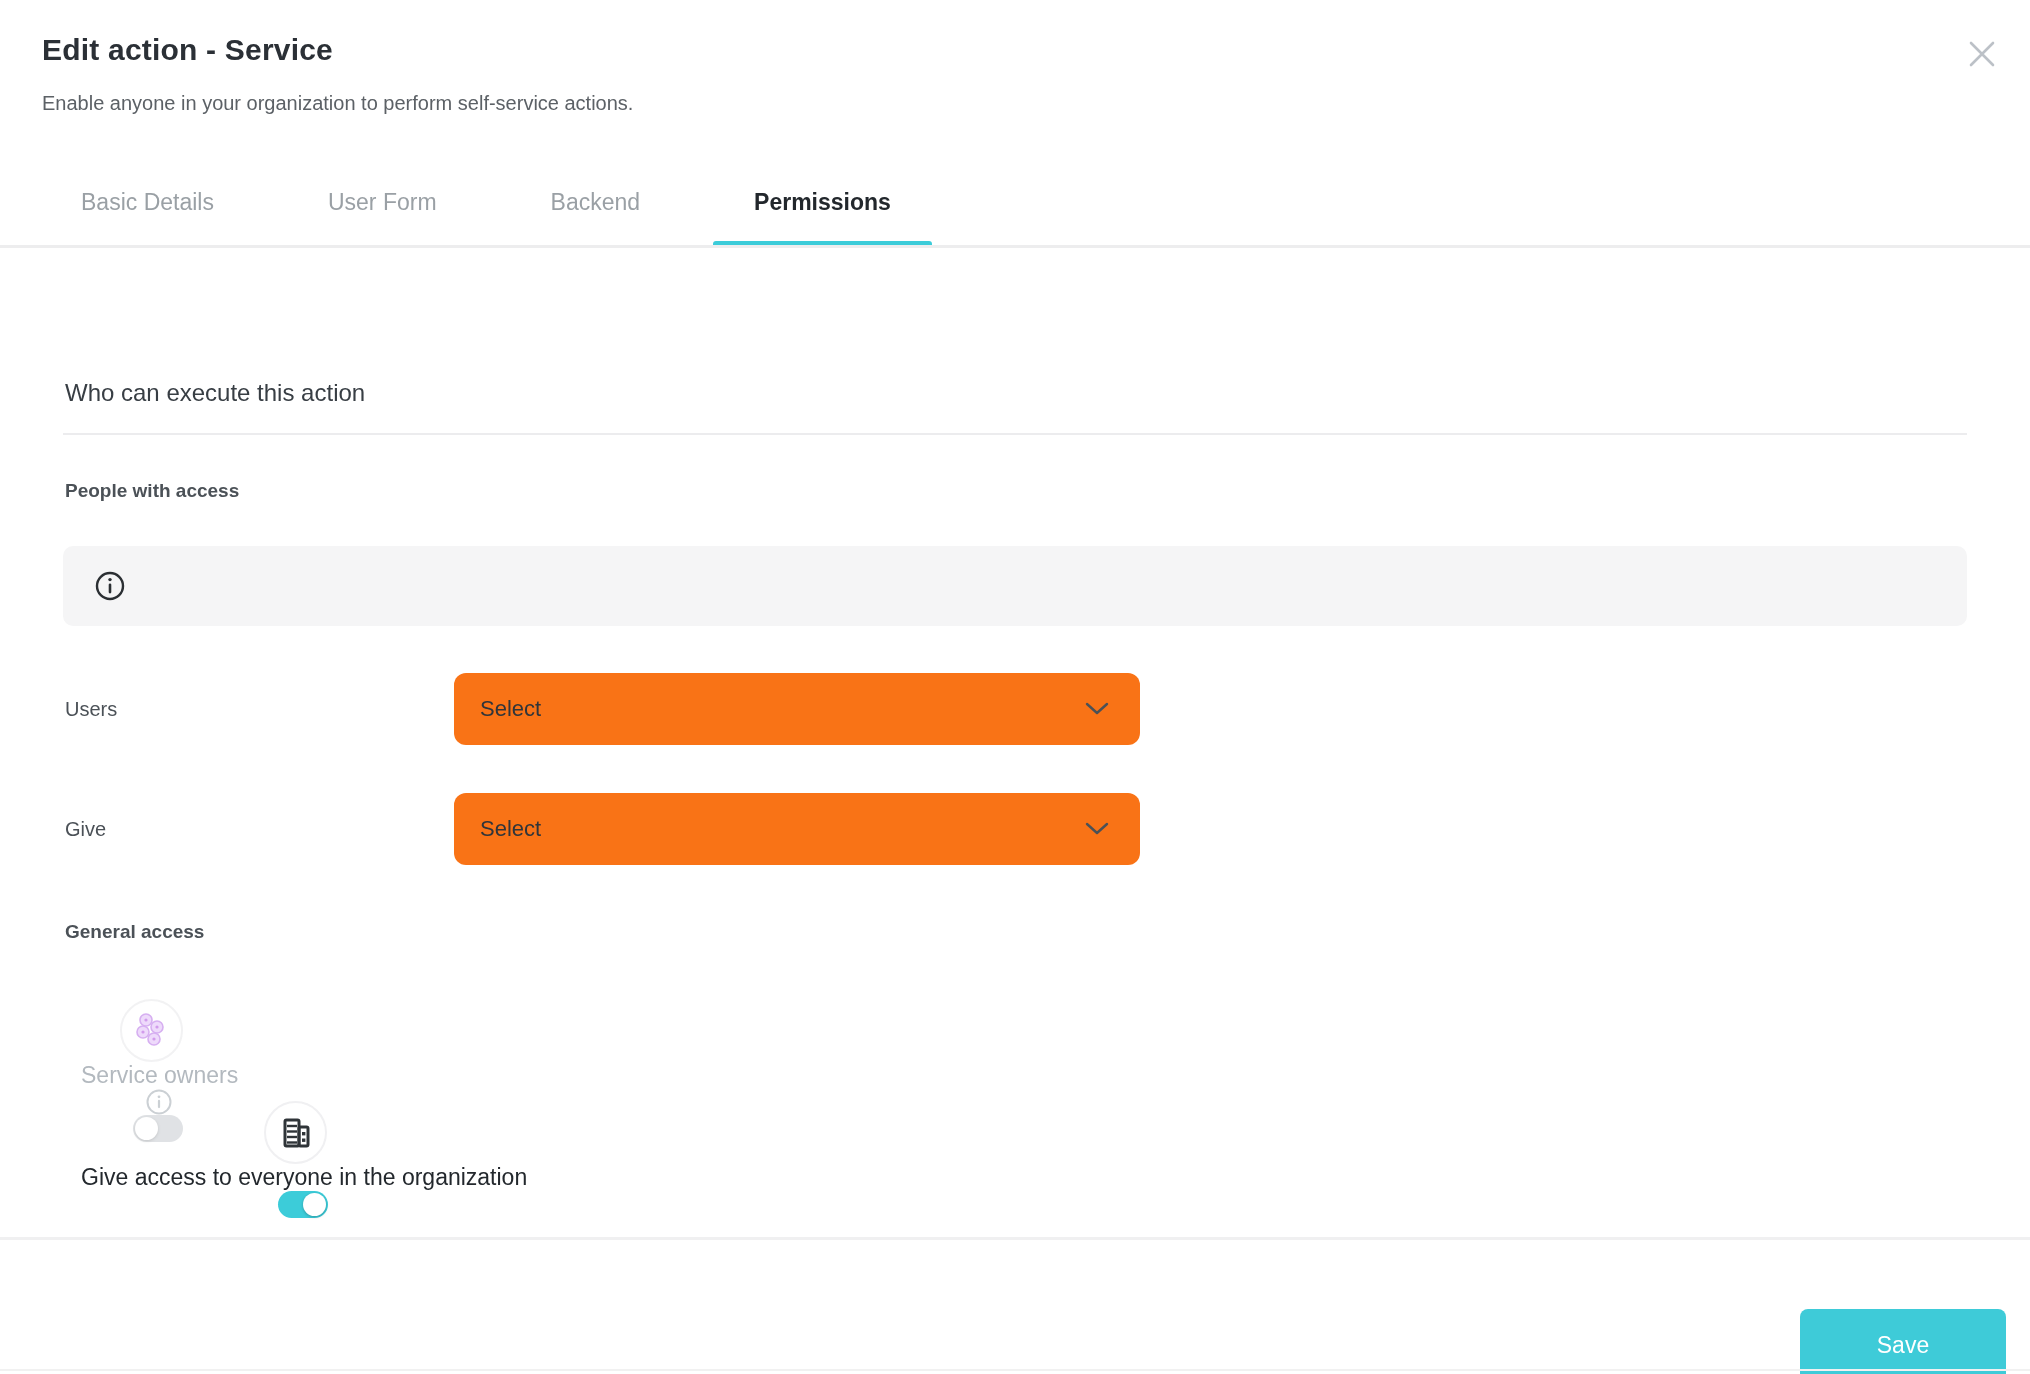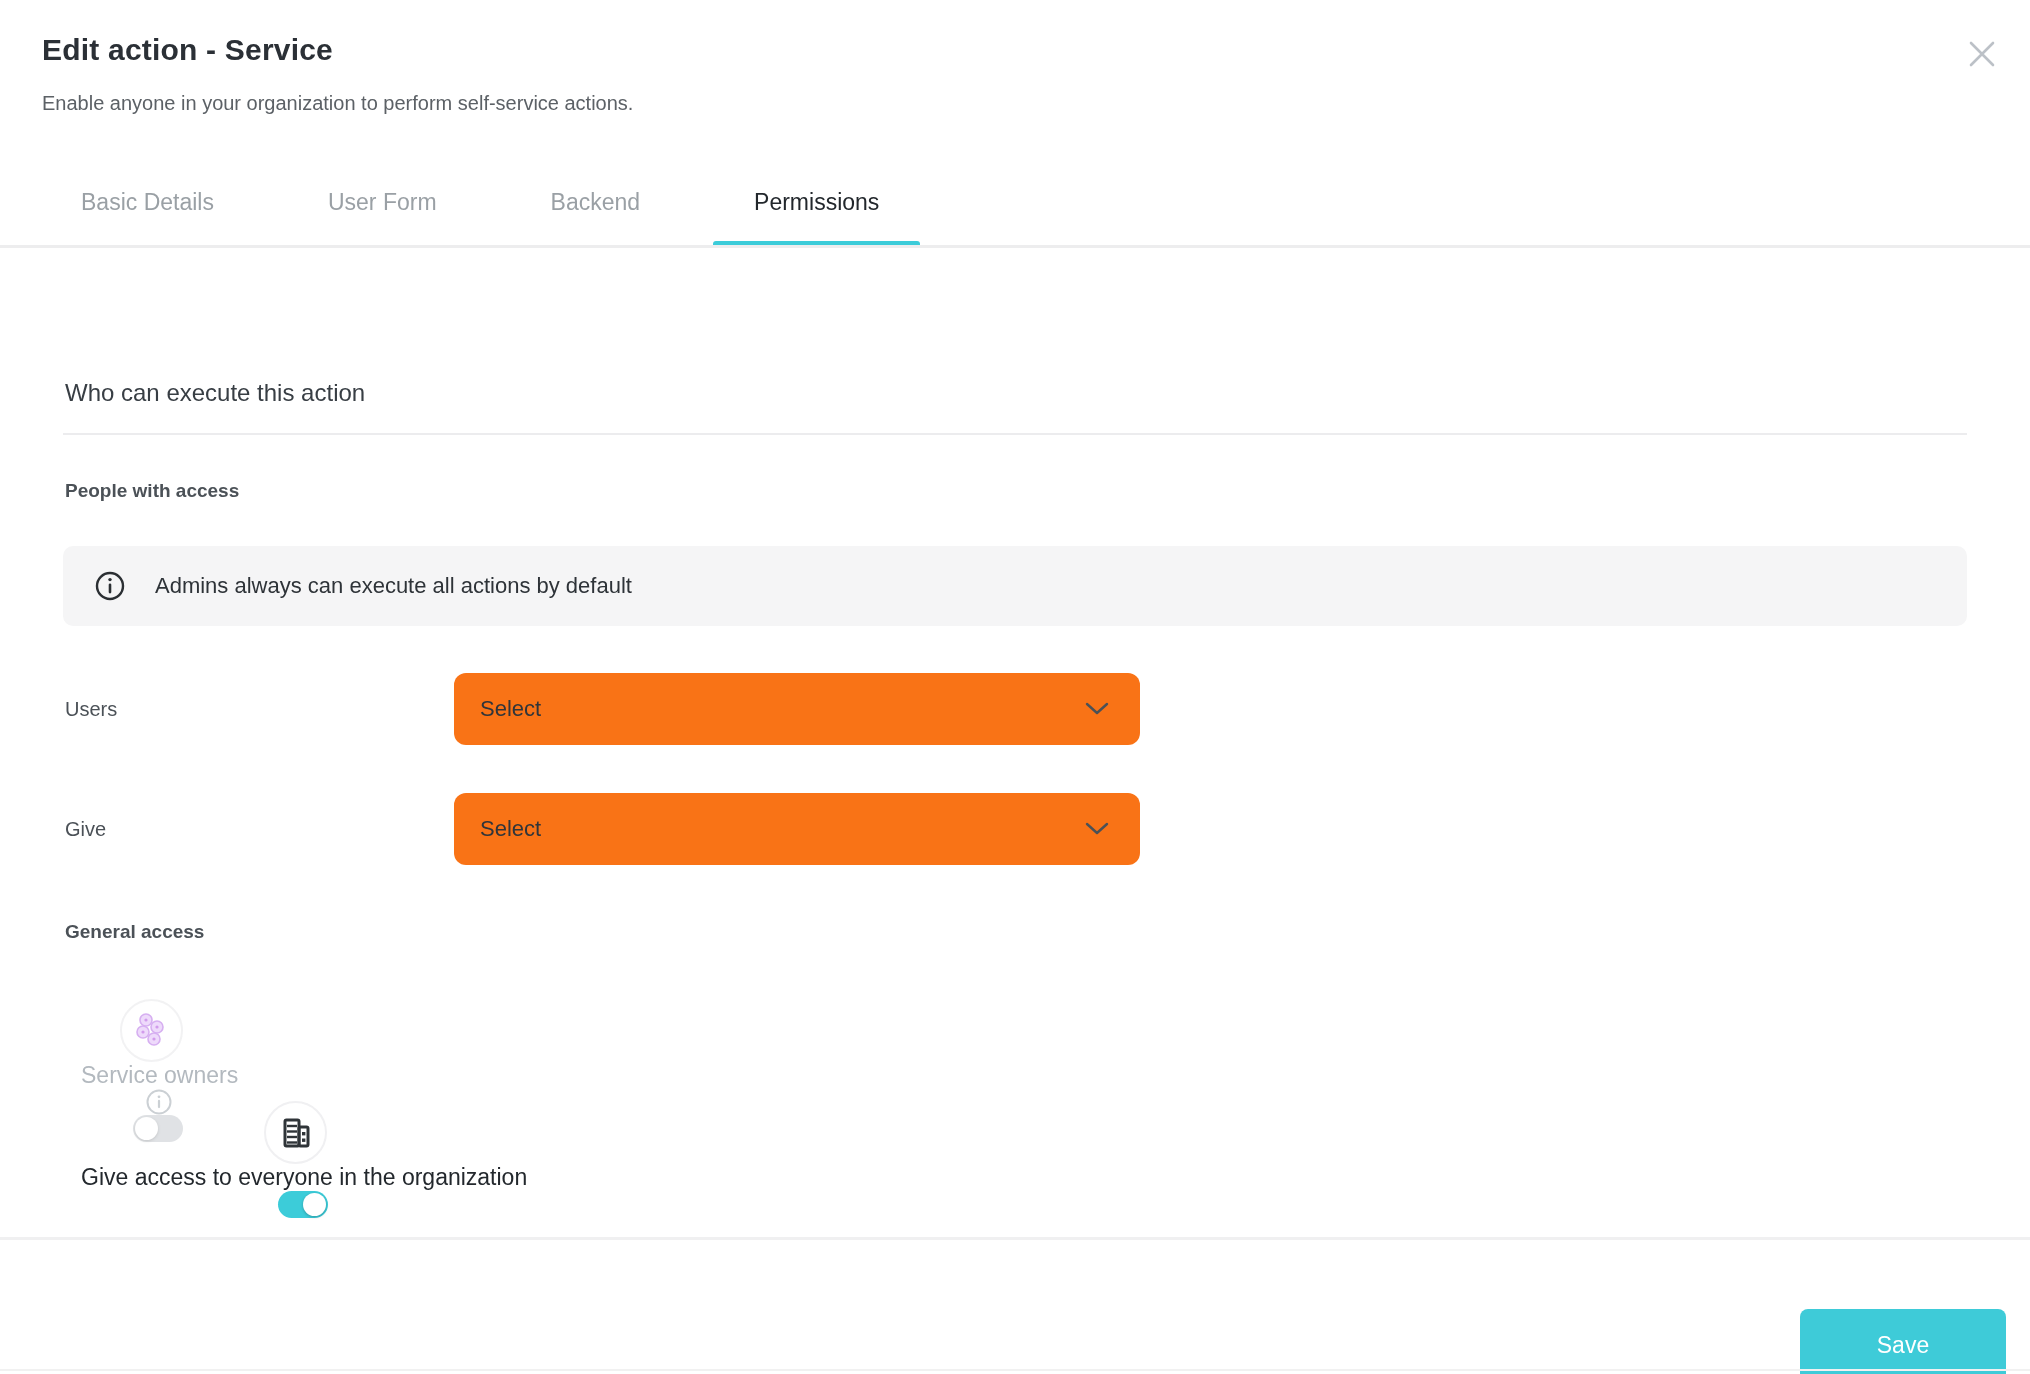--- a/index.html
+++ b/index.html
@@ -12,21 +12,21 @@
   .abs { position:absolute; }
 
   
   .modal-title { left:42px; top:33px; font-size:30px; font-weight:700; color:#2b3036; letter-spacing:.2px; }
   .modal-subtitle { left:42px; top:92px; font-size:20px; color:#5c6166; }
   .close-btn { right:26px; top:32px; width:44px; height:44px; display:flex; align-items:center; justify-content:center; cursor:pointer; background:none; border:none; }
 
   
   .tabs { left:40px; top:158px; height:88px; display:flex; align-items:center;gap:32px; }
   .tab { padding:0 41px; height:88px; display:flex; align-items:center; font-size:23px; color:#9aa0a5; cursor:pointer; position:relative; }
-  .tab.active { color:#22272c; font-weight:400;text-align:right; }
+  .tab.active { color:#22272c; font-weight:700;text-align:right; }
   .tab.active::after { content:""; position:absolute; left:0; right:0; bottom:0; height:5px; background:#3cccd9; border-radius:3px 3px 0 0; }
   .tabs-border { left:0; top:245px; width:2030px; height:3px; background:#ededee; }
 
   
   .section-title { left:65px; top:379px; font-size:24px; color:#383e44; }
   .section-divider { left:63px; top:433px; width:1904px; height:2px; background:#ececee; }
   .subsection-label { font-size:19px; font-weight:700; color:#4b5157; }
   .people-label { left:65px; top:480px; }
   .general-label { left:65px; top:921px; }
 
@@ -97,21 +97,20 @@
 <div class="abs subsection-label people-label">People with access</div>
 
 <div class="abs info-banner">
   <span style="display:flex">
     <svg width="30" height="30" viewBox="0 0 30 30">
       <circle cx="15" cy="15" r="13" fill="none" stroke="#2b2f33" stroke-width="2.4"></circle>
       <circle cx="15" cy="8.6" r="1.7" fill="#2b2f33"></circle>
       <rect x="13.7" y="12.4" width="2.6" height="10" rx="1.3" fill="#2b2f33"></rect>
     </svg>
   </span>
-  <span class="txt">Admins always can execute all actions by default</span>
 </div>
 
 <div class="abs field-label users-label">Users</div>
 <div class="abs select-box users-select">
   <span class="value">Select</span>
   <span style="display:flex">
     <svg width="26" height="16" viewBox="0 0 26 16">
         <path d="M3 3 L13 12 L23 3" fill="none" stroke="#4b5157" stroke-width="2.4" stroke-linecap="round" stroke-linejoin="round"></path>
       </svg>
   </span>

